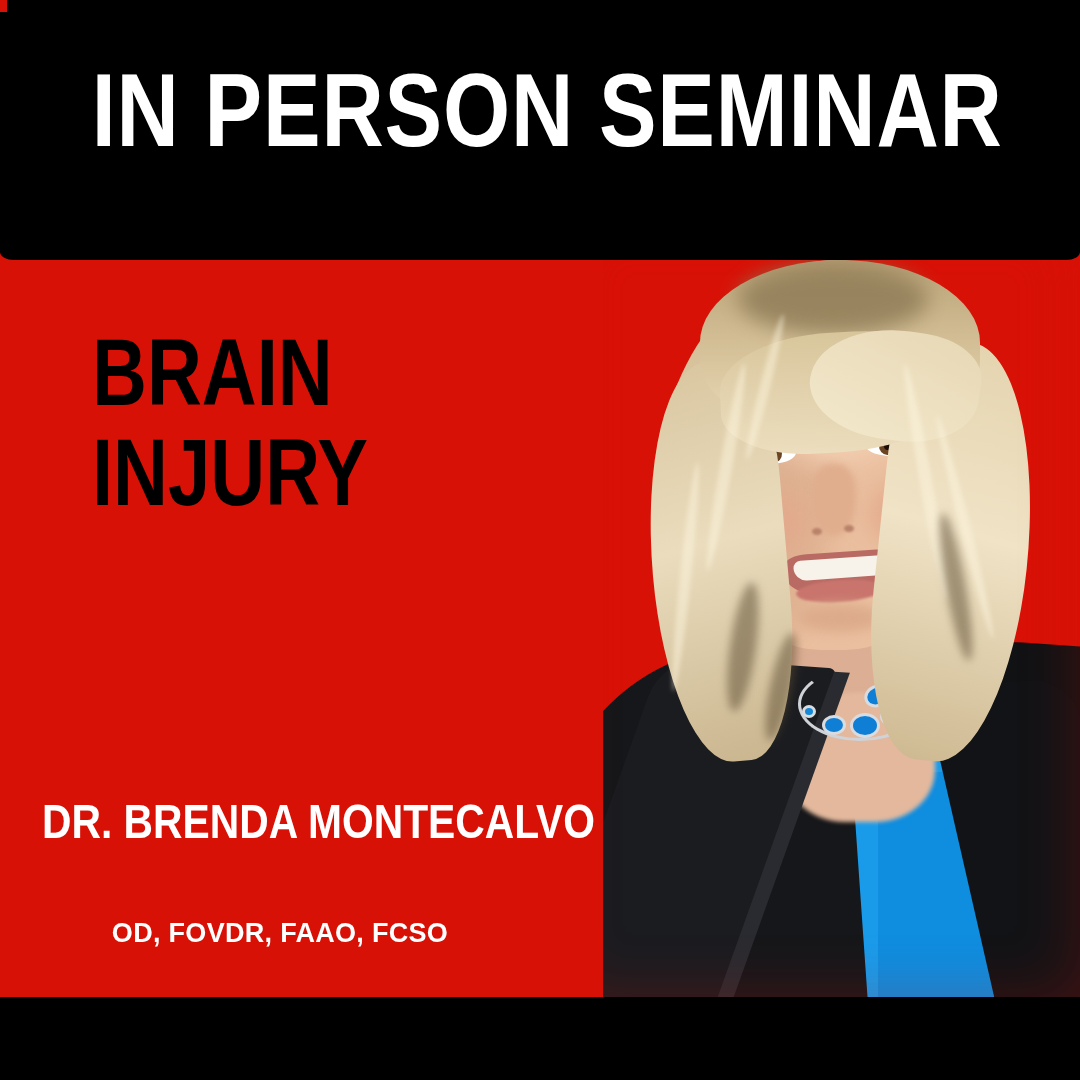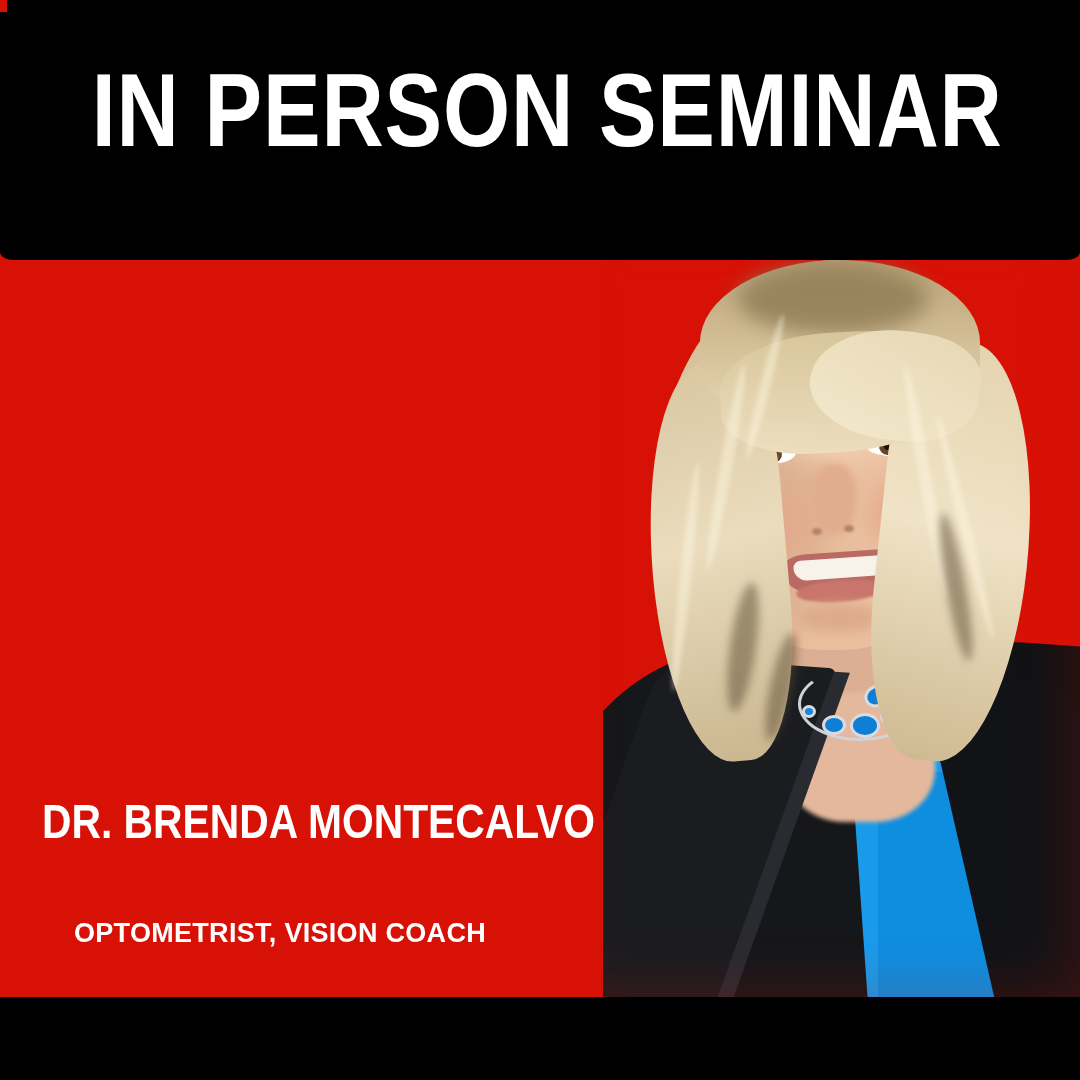--- a/index.html
+++ b/index.html
@@ -494,25 +494,30 @@
       <div class="hair-dark-lock hdl1"></div>
       <div class="hair-dark-lock hdl2"></div>
       <div class="hair-dark-lock hdl3"></div>
 
       <div class="photo-soft"></div>
     </div>
   </div>
 
   <div class="red-panel"></div>
 
+  <div class="topic">
+    <span>BRAIN</span>
+    <span>INJURY</span>
+  </div>
 
 
   <div class="speaker-block">
     <div class="speaker-name">DR. BRENDA MONTECALVO</div>
     <div class="speaker-creds">
+      <div>OD, FOVDR, FAAO, FCSO</div>
       <div>OPTOMETRIST, VISION COACH</div>
       
     </div>
   </div>
 
   <div class="header-band">
     <div class="header-title">IN PERSON SEMINAR</div>
   </div>
   <div class="red-sliver-tl"></div>
 

